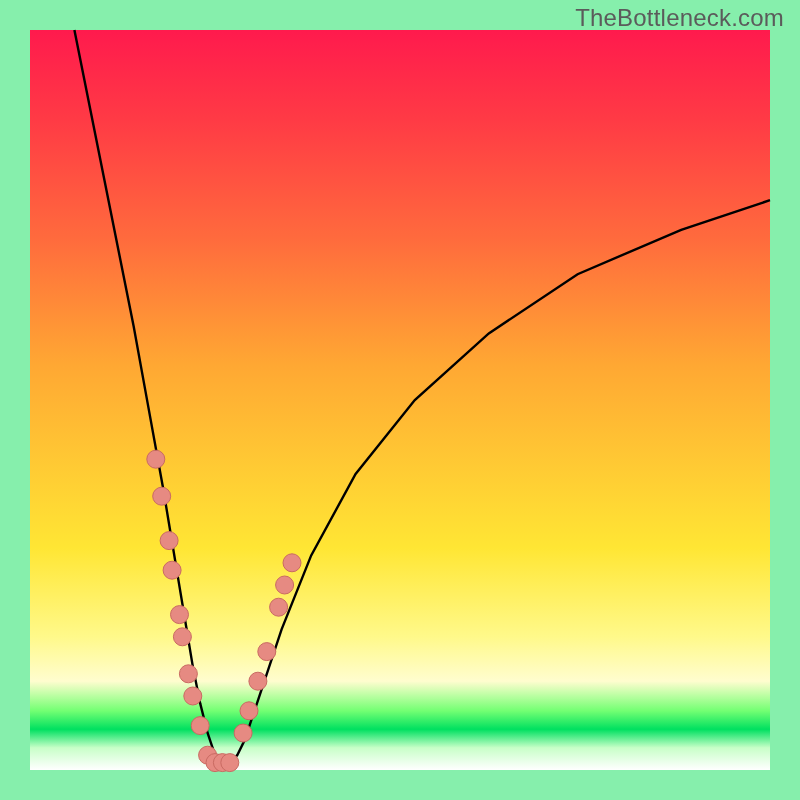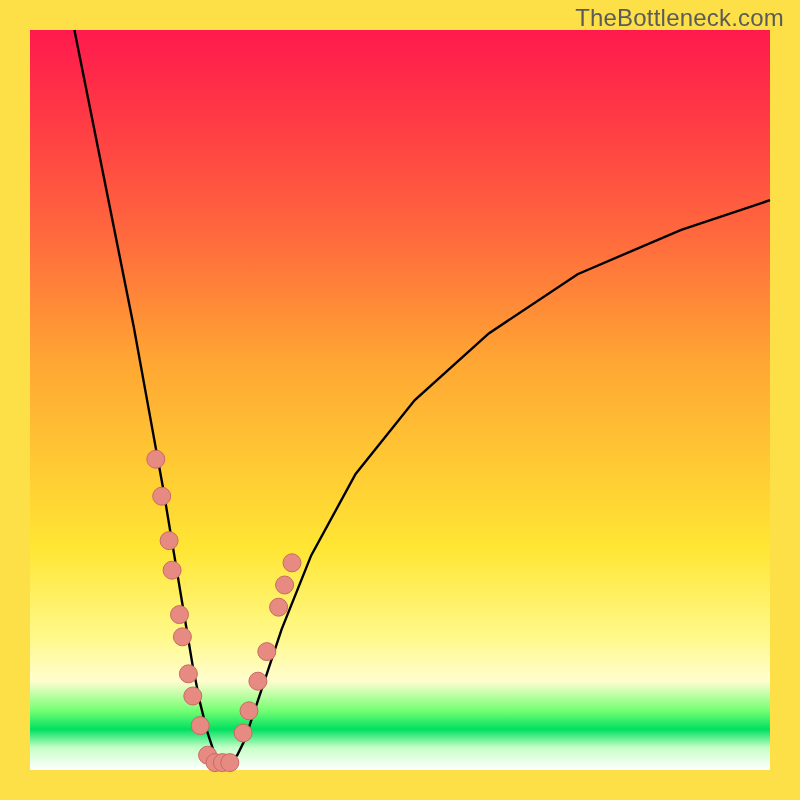--- a/index.html
+++ b/index.html
@@ -10,21 +10,21 @@
     overflow: hidden;
     background: #000;
     font-family: Arial, Helvetica, sans-serif;
   }
   .frame {
     position: absolute;
     left: 0;
     top: 0;
     width: 800px;
     height: 800px;
-    background: #fde047;
+    background: #86efac;
   }
   .plot-area {
     position: absolute;
     left: 30px;
     top: 30px;
     width: 740px;
     height: 740px;
     
     background: linear-gradient(
       to bottom,

